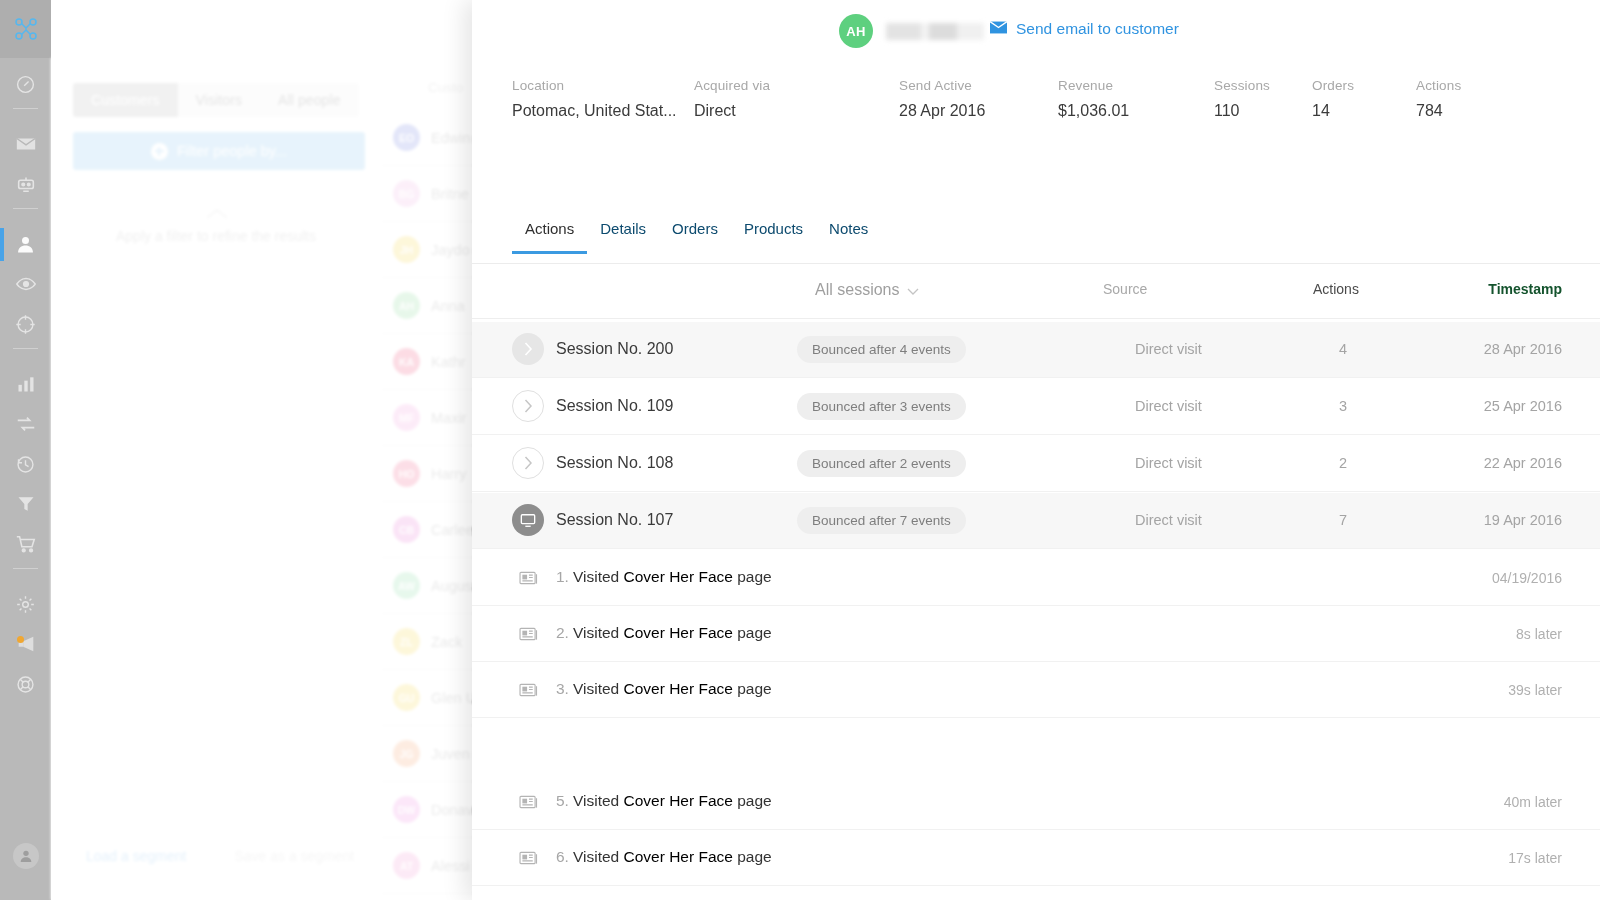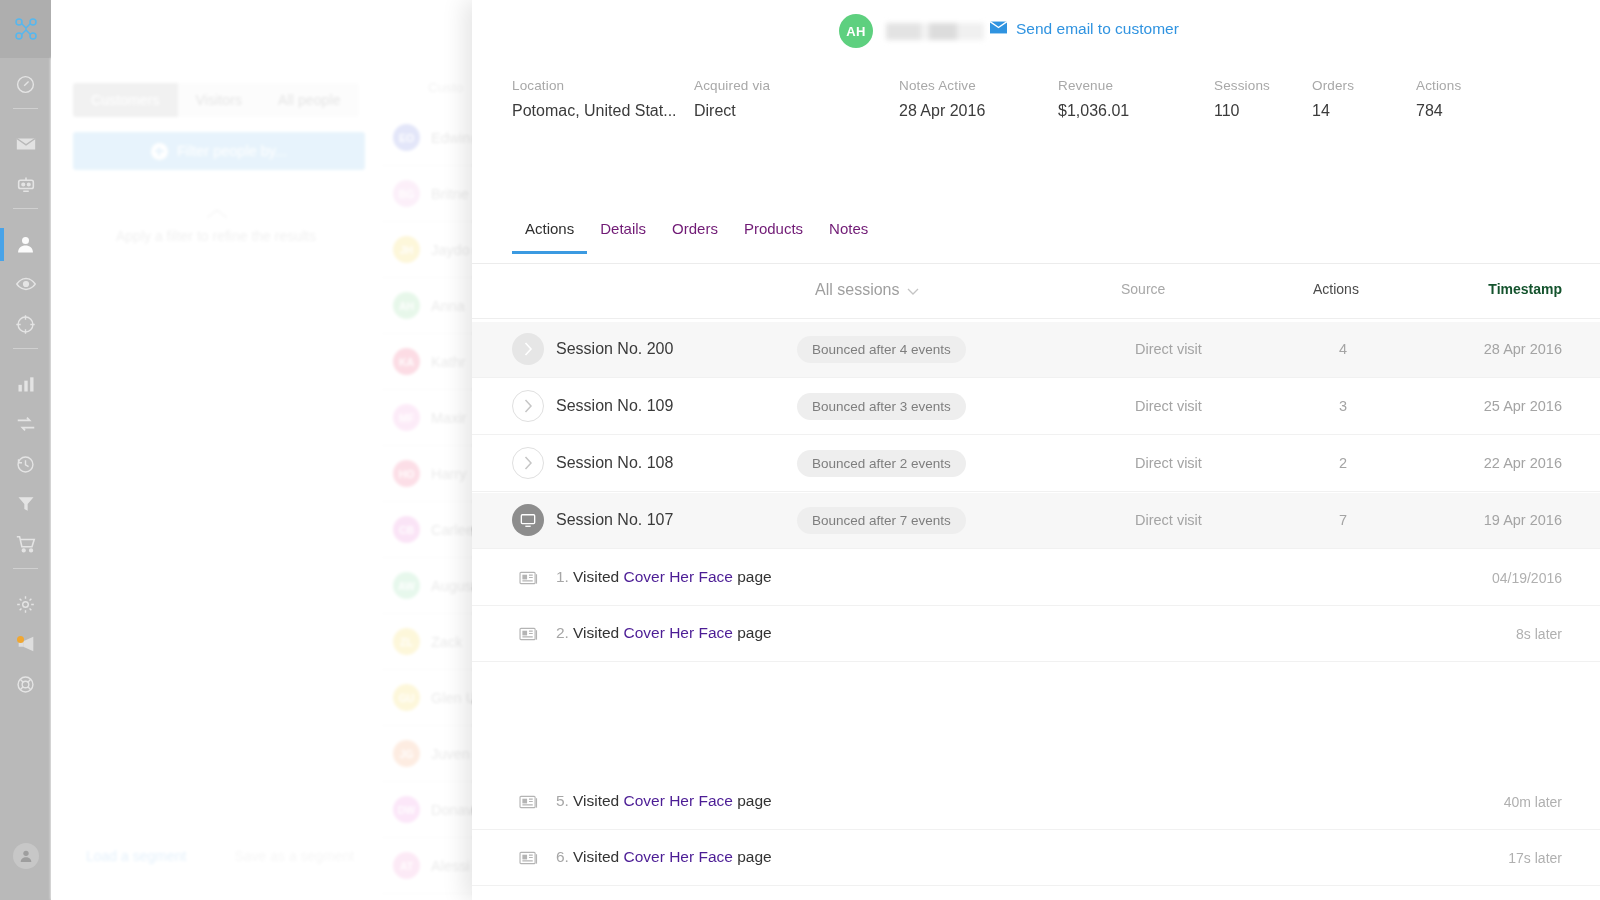--- a/index.html
+++ b/index.html
@@ -199,41 +199,41 @@
   .plus-circle-gray::after  { left: 8.5px; top: 4.5px; width: 2px; height: 10px; }
 
   
   #tab-bar {
     position: absolute; left: 0; top: 206px; width: 1128px; height: 58px;
     border-bottom: 1px solid #ececec;
     padding-left: 40px;
     display: flex; align-items: flex-start;
   }
   .tab {
-    padding: 14px 13px 17px 13px; font-size: 15px; color: #701a75;
+    padding: 14px 13px 17px 13px; font-size: 15px; color: #0c4a6e;
     position: relative;
   }
   .tab.active { color: #2e2e2e; }
   .tab.active::after {
     content: ""; position: absolute; left: 0; right: 0; bottom: 0;
     height: 3px; background: #3b9ae1;
   }
 
   
   #table-header {
     position: absolute; left: 0; top: 281px; width: 1128px; height: 38px;
     border-bottom: 1px solid #eeeeee;
   }
   #sessions-filter {
     position: absolute; left: 343px; top: 0;
     display: flex; align-items: center; gap: 8px;
     font-size: 16px; color: #9f9f9f;
   }
   .col-head { position: absolute; top: 0; font-size: 14px; }
-  #col-source { left: 649px; color: #a8a8a8; }
+  #col-source { left: 631px; color: #a8a8a8; }
   #col-actions { left: 841px; color: #4a4a4a; }
   #col-timestamp { right: 38px; color: #14532d; font-weight: 600; }
 
   
   .session-row {
     position: absolute; left: 0; width: 1128px; height: 56px;
     border-bottom: 1px solid #f1f1f1;
   }
   .session-row.hl { background: #f7f7f7; }
   .sess-toggle {
@@ -274,21 +274,21 @@
   .ev-icon {
     position: absolute; left: 45px; top: 17px;
     width: 22px; height: 22px;
     display: flex; align-items: center; justify-content: center;
   }
   .ev-text {
     position: absolute; left: 84px; top: 18px;
     font-size: 15.5px; color: #333333; white-space: nowrap;
   }
   .ev-num { color: #a6a6a6; margin-right: 4px; }
-  .ev-link { color: #4c1d95; }
+  .ev-link { color: #000000; }
   .ev-ts {
     position: absolute; right: 38px; top: 20px;
     font-size: 14px; color: #b0b0b0;
   }
 </style>
 </head>
 <body>
 
 <div id="app-background">
 
@@ -518,21 +518,21 @@
   <div id="summary-stats">
     <div class="stat" style="left:40px;">
       <div class="stat-label">Location</div>
       <div class="stat-value">Potomac, United Stat...</div>
     </div>
     <div class="stat" style="left:222px;">
       <div class="stat-label">Acquired via</div>
       <div class="stat-value">Direct</div>
     </div>
     <div class="stat" style="left:427px;">
-      <div class="stat-label">Notes Active</div>
+      <div class="stat-label">Send Active</div>
       <div class="stat-value">28 Apr 2016</div>
     </div>
     <div class="stat" style="left:586px;">
       <div class="stat-label">Revenue</div>
       <div class="stat-value">$1,036.01</div>
     </div>
     <div class="stat" style="left:742px;">
       <div class="stat-label">Sessions</div>
       <div class="stat-value">110</div>
     </div>
@@ -645,20 +645,34 @@
           <path d="M10.5 5.5h4M10.5 8h4M3.5 11.5h11"></path>
           <path d="M18.5 4.5v10"></path>
         </svg>
     </div>
     <div class="ev-text">
       <span class="ev-num">2.</span><span>Visited </span><span class="ev-link">Cover Her Face</span><span> page</span>
     </div>
     <div class="ev-ts">8s later</div>
   </div>
 
+  <div class="event-row" style="top:662px;">
+    <div class="ev-icon">
+      <svg width="19" height="16" viewBox="0 0 20 17" fill="none" stroke="#b4b4b4" stroke-width="1.2">
+          <rect x="1" y="2.5" width="16" height="12" rx="1"></rect>
+          <rect x="3.5" y="5" width="5" height="5" fill="#b4b4b4" stroke="none"></rect>
+          <path d="M10.5 5.5h4M10.5 8h4M3.5 11.5h11"></path>
+          <path d="M18.5 4.5v10"></path>
+        </svg>
+    </div>
+    <div class="ev-text">
+      <span class="ev-num">3.</span><span>Visited </span><span class="ev-link">Cover Her Face</span><span> page</span>
+    </div>
+    <div class="ev-ts">39s later</div>
+  </div>
 
 
   <div class="event-row" style="top:774px;">
     <div class="ev-icon">
       <svg width="19" height="16" viewBox="0 0 20 17" fill="none" stroke="#b4b4b4" stroke-width="1.2">
           <rect x="1" y="2.5" width="16" height="12" rx="1"></rect>
           <rect x="3.5" y="5" width="5" height="5" fill="#b4b4b4" stroke="none"></rect>
           <path d="M10.5 5.5h4M10.5 8h4M3.5 11.5h11"></path>
           <path d="M18.5 4.5v10"></path>
         </svg>

